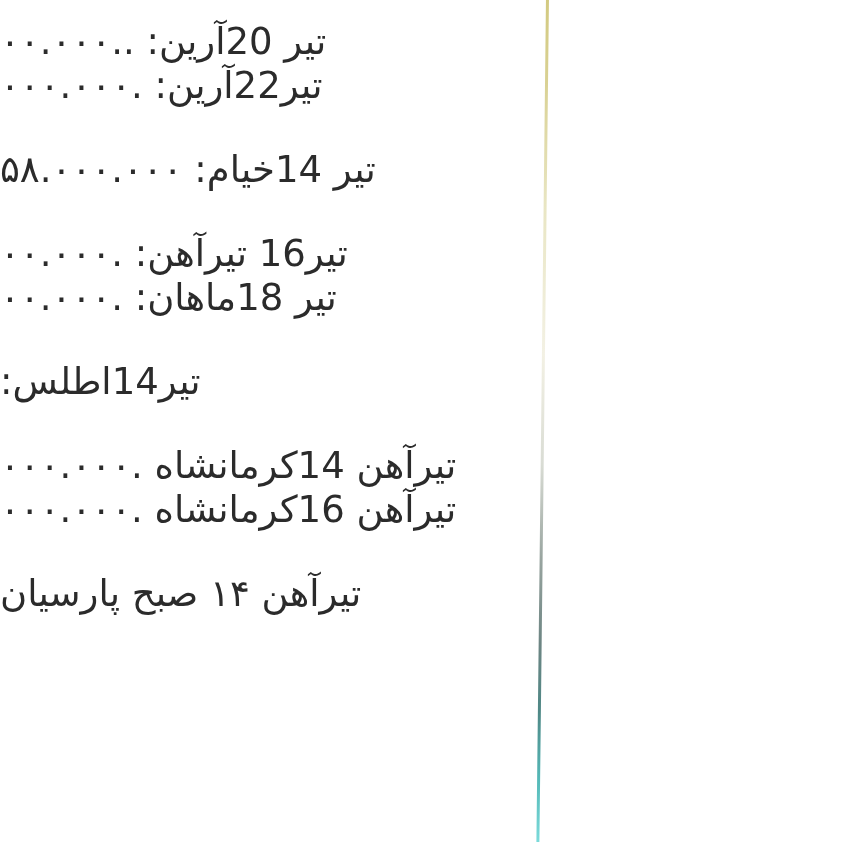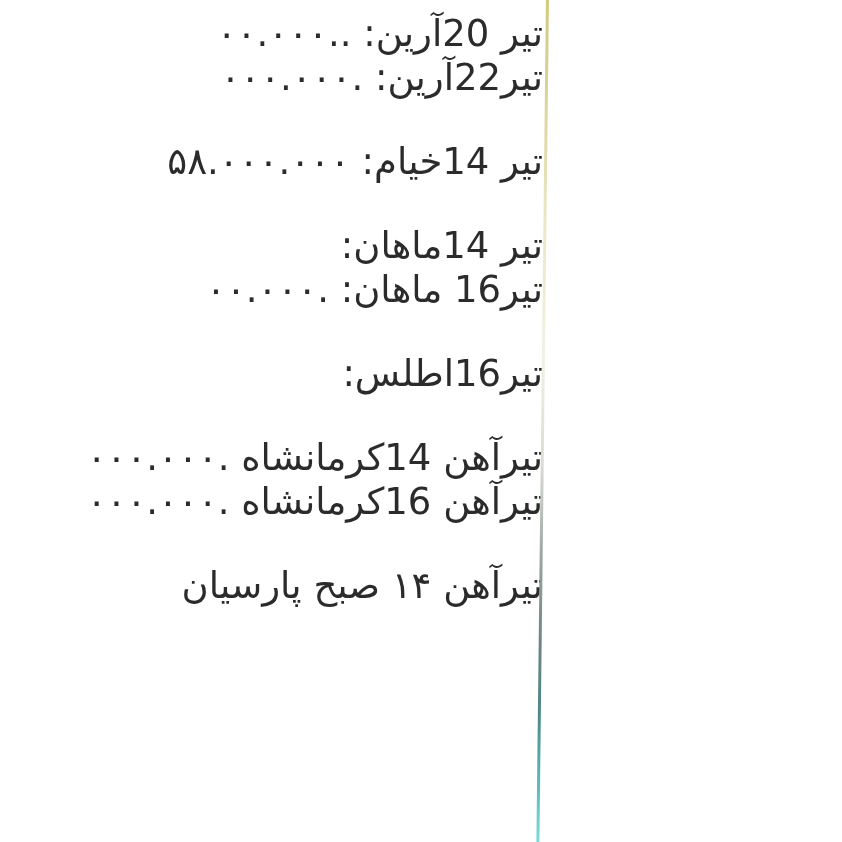--- a/index.html
+++ b/index.html
@@ -9,25 +9,25 @@
   body {
     width: 842px;
     height: 842px;
     background: var(--background, #ffffff);
     overflow: hidden;
     position: relative;
     font-family: "DejaVu Sans", sans-serif;
   }
   .sheet {
     position: absolute;
-    top: 12px;
+    top: 20px;
     left: 0;
     width: 543px;
     direction: rtl;
-    text-align: right;
+    text-align: left;
   }
   .section {
     margin: 0 0 40px 0;
   }
   .section:last-child {
     margin-bottom: 0;
   }
   .line {
     margin: 0;
     font-size: 37px;
@@ -68,26 +68,26 @@
   <div class="section">
     <p class="line">تير 20آرين: ..۰۰.۰۰۰</p>
     <p class="line">تير22آرين: .۰۰۰.۰۰۰</p>
   </div>
 
   <div class="section">
     <p class="line">تير 14خيام: ۵۸.۰۰۰.۰۰۰</p>
   </div>
 
   <div class="section">
-    <p class="line">تير 14ماهان:</p>
-    <p class="line">تير16 ماهان: .۰۰.۰۰۰</p>
+    <p class="line">تير16 تيرآهن: .۰۰.۰۰۰</p>
+    <p class="line">تير 18ماهان: .۰۰.۰۰۰</p>
   </div>
 
   <div class="section">
-    <p class="line">تير16اطلس:</p>
+    <p class="line">تير14اطلس:</p>
   </div>
 
   <div class="section">
     <p class="line">تيرآهن 14کرمانشاه .۰۰۰.۰۰۰</p>
     <p class="line">تيرآهن 16کرمانشاه .۰۰۰.۰۰۰</p>
   </div>
 
   <div class="section">
     <p class="line">تيرآهن ۱۴ صبح پارسيان</p>
   </div>

